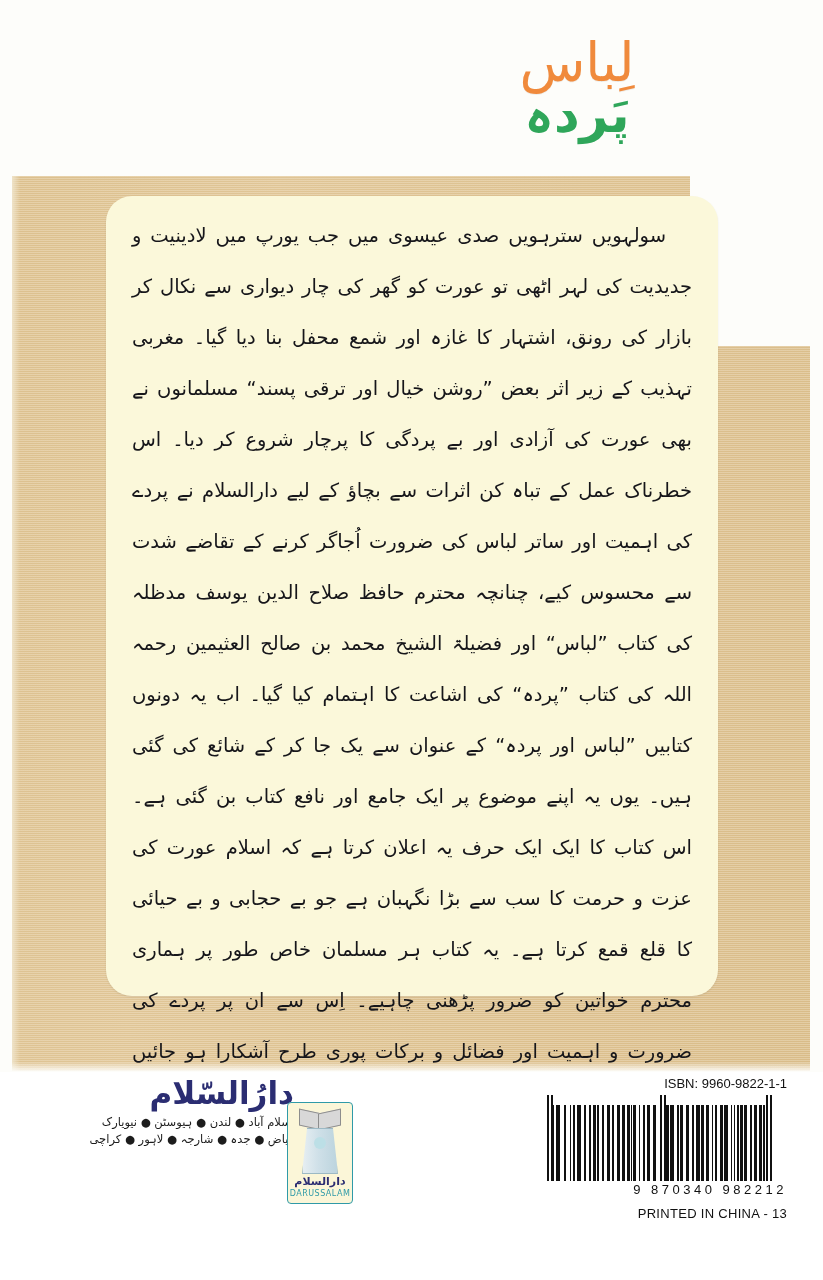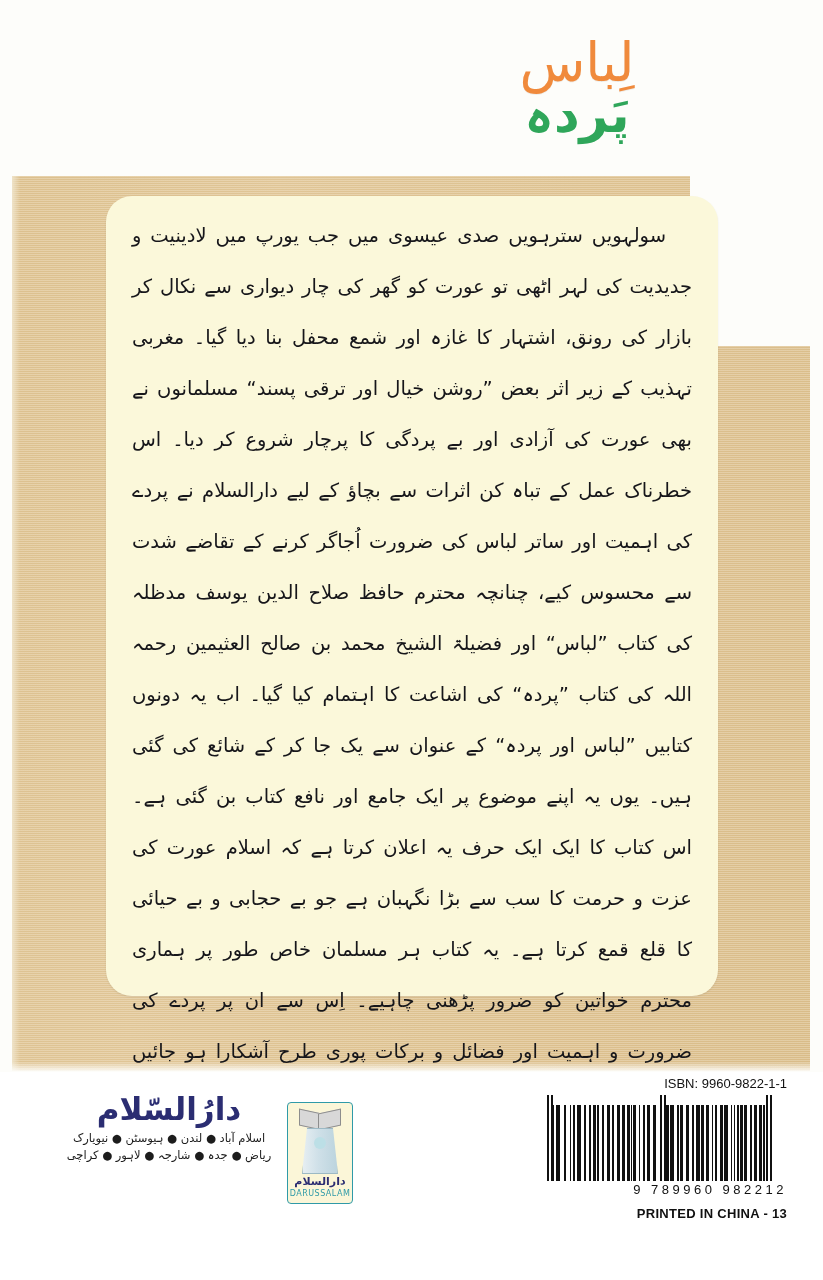--- a/index.html
+++ b/index.html
@@ -98,21 +98,21 @@
   }
 
   
   .bottom{
     position:absolute;left:0;top:1072px;width:823px;height:208px;
     background:#ffffff;
   }
 
   
   .pub{
-    position:absolute;left:44px;top:20px;width:250px;text-align:center;direction:rtl;
+    position:absolute;left:44px;top:4px;width:250px;text-align:right;direction:rtl;
   }
   .pub-name{
     font-size:31px;font-weight:700;color:#2b2d72;letter-spacing:1px;
     line-height:1.1;margin:0 0 2px 0;
   }
   .pub-tag{
     font-size:14px;font-weight:600;color:#c0392b;margin:0;line-height:1.25;
     padding-bottom:3px;border-bottom:1.5px solid #5a5a5a;display:inline-block;
   }
   .pub-cities{
@@ -166,21 +166,21 @@
     height:86px;display:flex;align-items:flex-end;justify-content:center;gap:0;
     background:#fff;
   }
   .barcode i{display:block;background:#111;height:100%;}
   .barcode i.sh{height:88%;}
   .bar-digits{
     font-family:"Liberation Sans",sans-serif;font-size:13px;color:#111;
     letter-spacing:3.5px;margin-top:1px;
   }
   .printed{
-    font-family:"Liberation Sans",sans-serif;font-size:13px;font-weight:700;
+    font-family:"Liberation Sans",sans-serif;font-size:13px;font-weight:400;
     color:#111;margin-top:9px;letter-spacing:.3px;
   }
 </style>
 </head>
 <body>
 
 <div class="page">
 
   <div class="tan-band"></div>
   <div class="tan-notch-tl"></div>
@@ -307,18 +307,18 @@
           <i class="sh" style="width: 3px;"></i>
           <i class="sh" style="width: 2px; background: transparent;"></i>
           <i class="sh" style="width: 3px;"></i>
           <i class="sh" style="width: 1px; background: transparent;"></i>
           <i class="sh" style="width: 2px;"></i>
           <i class="sh" style="width: 1px; background: transparent;"></i>
           <i style="width: 2px;"></i>
           <i style="width: 2px; background: transparent;"></i>
           <i style="width: 2px;"></i>
         </div>
-      <div class="bar-digits">9 789960 982212</div>
+      <div class="bar-digits">9 870340 982212</div>
       <div class="printed">PRINTED IN CHINA - 13</div>
     </div>
 
   </div>
 </div>
 
 </body></html>

